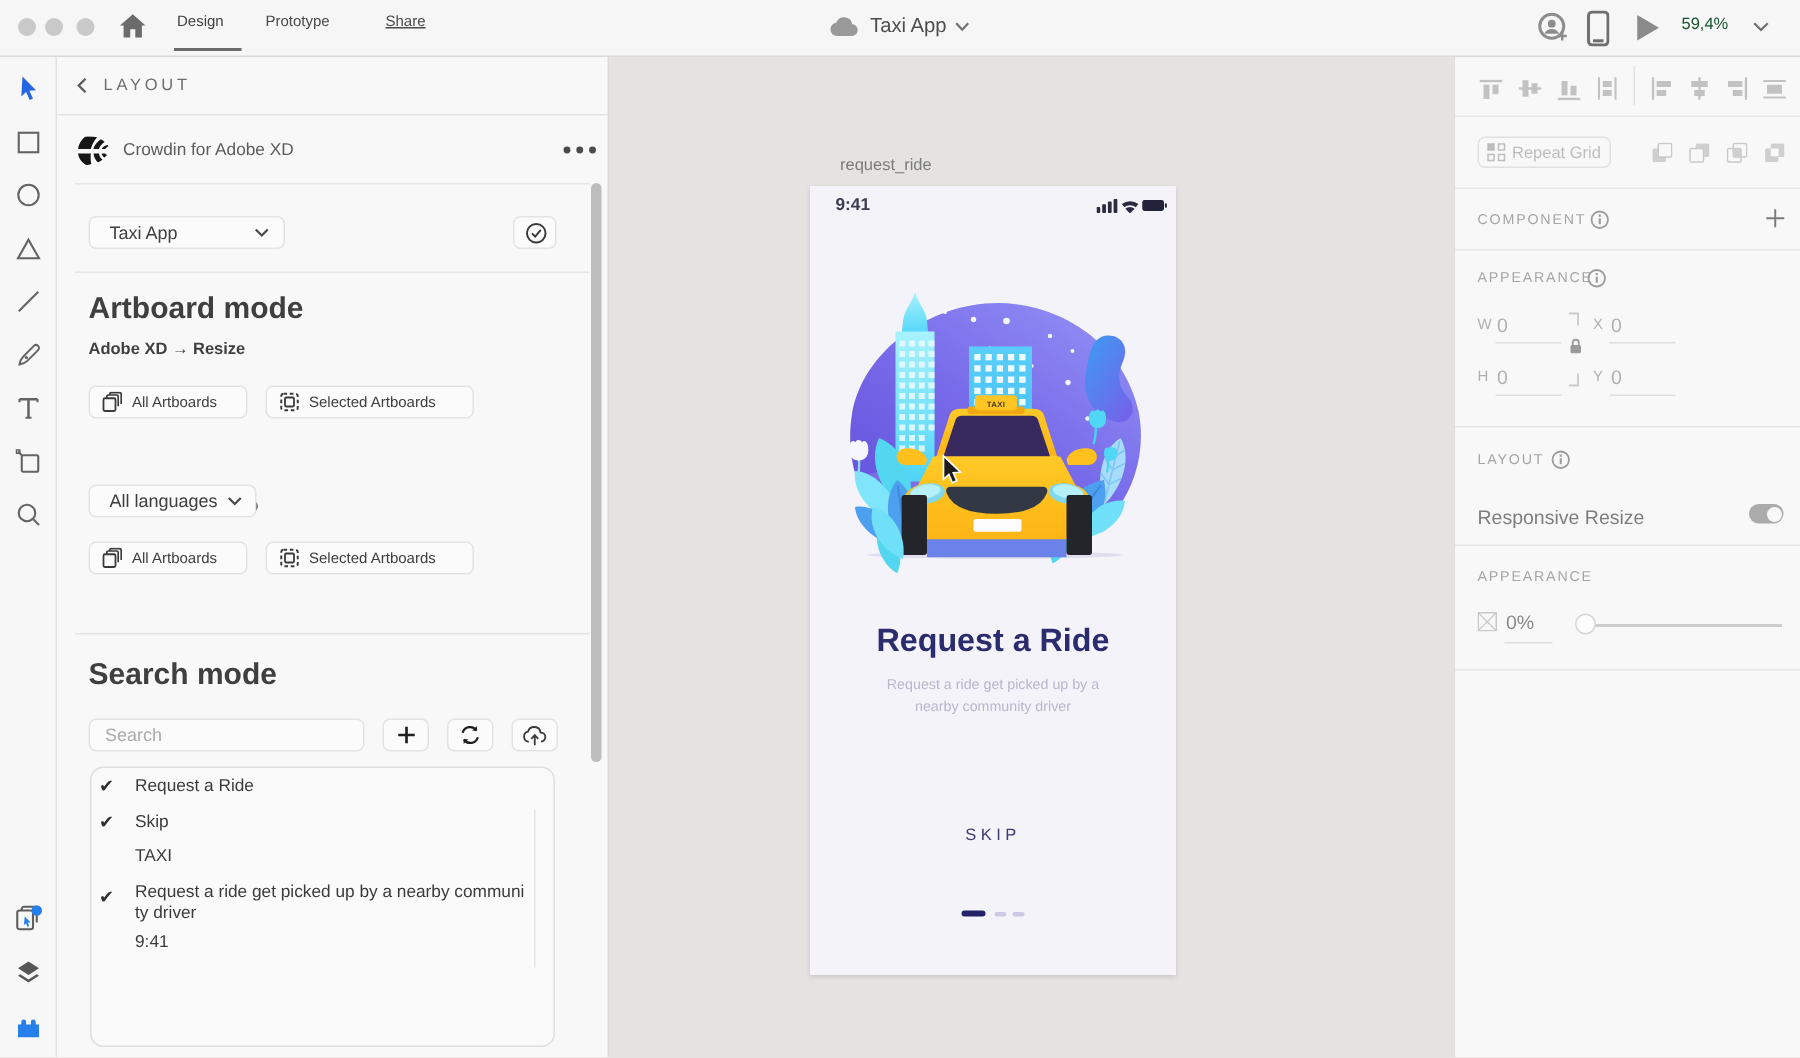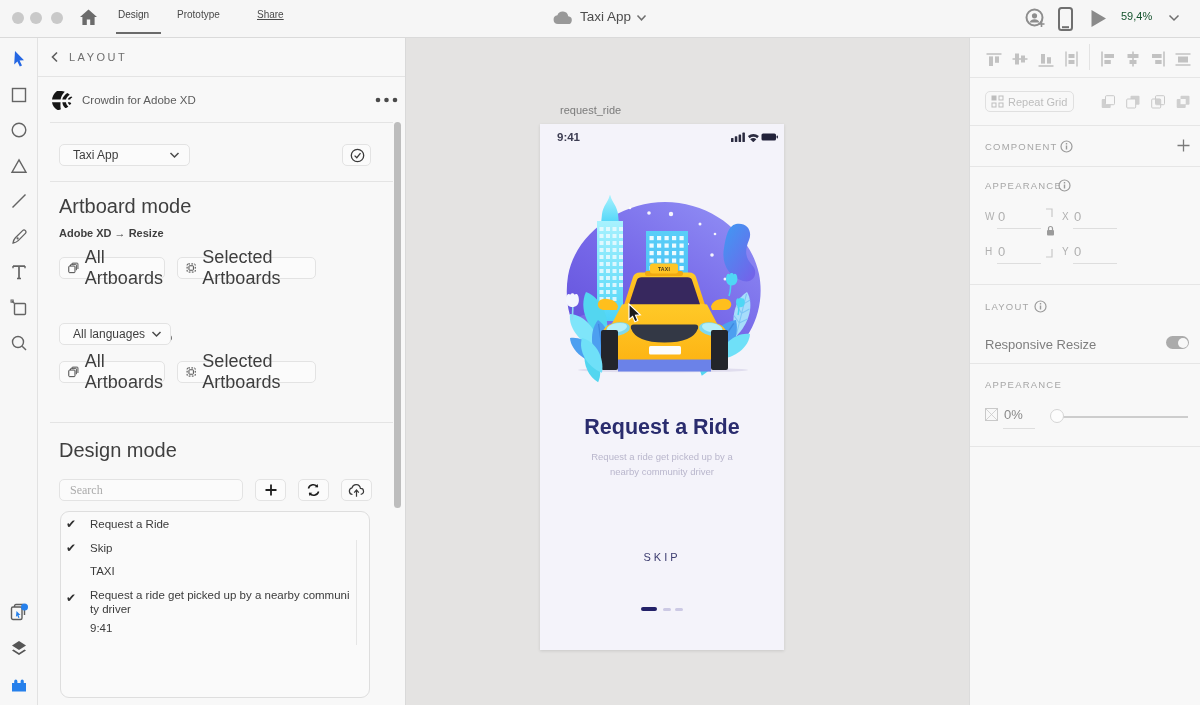--- a/index.html
+++ b/index.html
@@ -14,22 +14,22 @@
   #designUnderline { position:absolute; left:116px; top:32px; width:45px; height:2px; background:#6A6A6A; }
 
   
   #toolbar { left:0; top:38px; width:38px; height:667px; background:#F7F7F7; border-right:1px solid #E2E2E2; }
   .tbicon { position:absolute; left:10px; width:18px; height:18px; }
 
   
   #lpanel { left:38px; top:38px; width:368px; height:667px; background:#F8F8F8; border-right:1px solid #D9D9D9; }
   .lp-divider { position:absolute; left:12px; right:12px; height:1px; background:#E4E4E4; }
   .btn { position:absolute; border:1px solid #E3E3E3; border-radius:5px; background:#FBFBFB; display:flex; align-items:center; }
-  .btn-txt { font-size:18px; color:#3E3E3E; }
-  .h1 { position:absolute; left:21px; font-size:20px; font-weight:normal; color:#3F3F3F; }
+  .btn-txt { font-size:10px; color:#3E3E3E; }
+  .h1 { position:absolute; left:21px; font-size:20px; font-weight:bold; color:#3F3F3F; }
   .h2 { position:absolute; left:21px; font-size:11px; font-weight:bold; color:#3F3F3F; }
 
   
   #canvas { left:407px; top:38px; width:562px; height:667px; background:#E4E3E2; }
   #artboard { position:absolute; left:133px; top:86px; width:244px; height:526px; background:#F4F3FA; box-shadow:0 1px 3px rgba(0,0,0,0.12); }
   #ablabel { position:absolute; left:153px; top:66px; font-size:11px; color:#7B7B7B; }
 
   
   #rpanel { left:969px; top:38px; width:231px; height:667px; background:#F8F8F8; border-left:1px solid #DCDCDC; }
   .rp-divider { position:absolute; left:0; right:0; height:1px; background:#E6E6E6; }
@@ -206,23 +206,23 @@
   <div class="btn" style="left:139px; top:323px; width:139px; height:22px;">
     <svg style="margin-left:8px;" width="14" height="14" viewBox="0 0 14 14">
         <rect x="1.5" y="1.5" width="11" height="11" rx="1.5" fill="none" stroke="#3A3A3A" stroke-width="1.3" stroke-dasharray="2.4 1.8"></rect>
         <rect x="4" y="4" width="6" height="6" rx="0.8" fill="none" stroke="#3A3A3A" stroke-width="1.2"></rect>
       </svg>
     <span class="btn-txt" style="margin-left:6px;">Selected Artboards</span>
   </div>
 
   <div class="lp-divider" style="top:384px;"></div>
 
-  <div class="h1" style="top:401px;">Design mode</div>
-
-  <div class="btn" style="left:21px; top:441px; width:184px; height:22px;font-family:Liberation Serif, serif;">
+  <div class="h1" style="top:401px;">Search mode</div>
+
+  <div class="btn" style="left:21px; top:441px; width:184px; height:22px;">
     <span style="margin-left:10px; font-size:12px; color:#ABABAB;">Search</span>
   </div>
   <div class="btn" style="left:217px; top:441px; width:31px; height:22px;">
     <svg style="margin:auto;" width="14" height="14" viewBox="0 0 14 14">
         <path d="M7 1.5 v11 M1.5 7 h11" stroke="#1F1F1F" stroke-width="1.8"></path>
       </svg>
   </div>
   <div class="btn" style="left:260px; top:441px; width:31px; height:22px;">
     <svg style="margin:auto;" width="15" height="14" viewBox="0 0 15 14">
         <path d="M2.4 5.5 a5.2 5.2 0 0 1 9.3 -1.5 M12.6 8.5 a5.2 5.2 0 0 1 -9.3 1.5" fill="none" stroke="#1F1F1F" stroke-width="1.5"></path>

